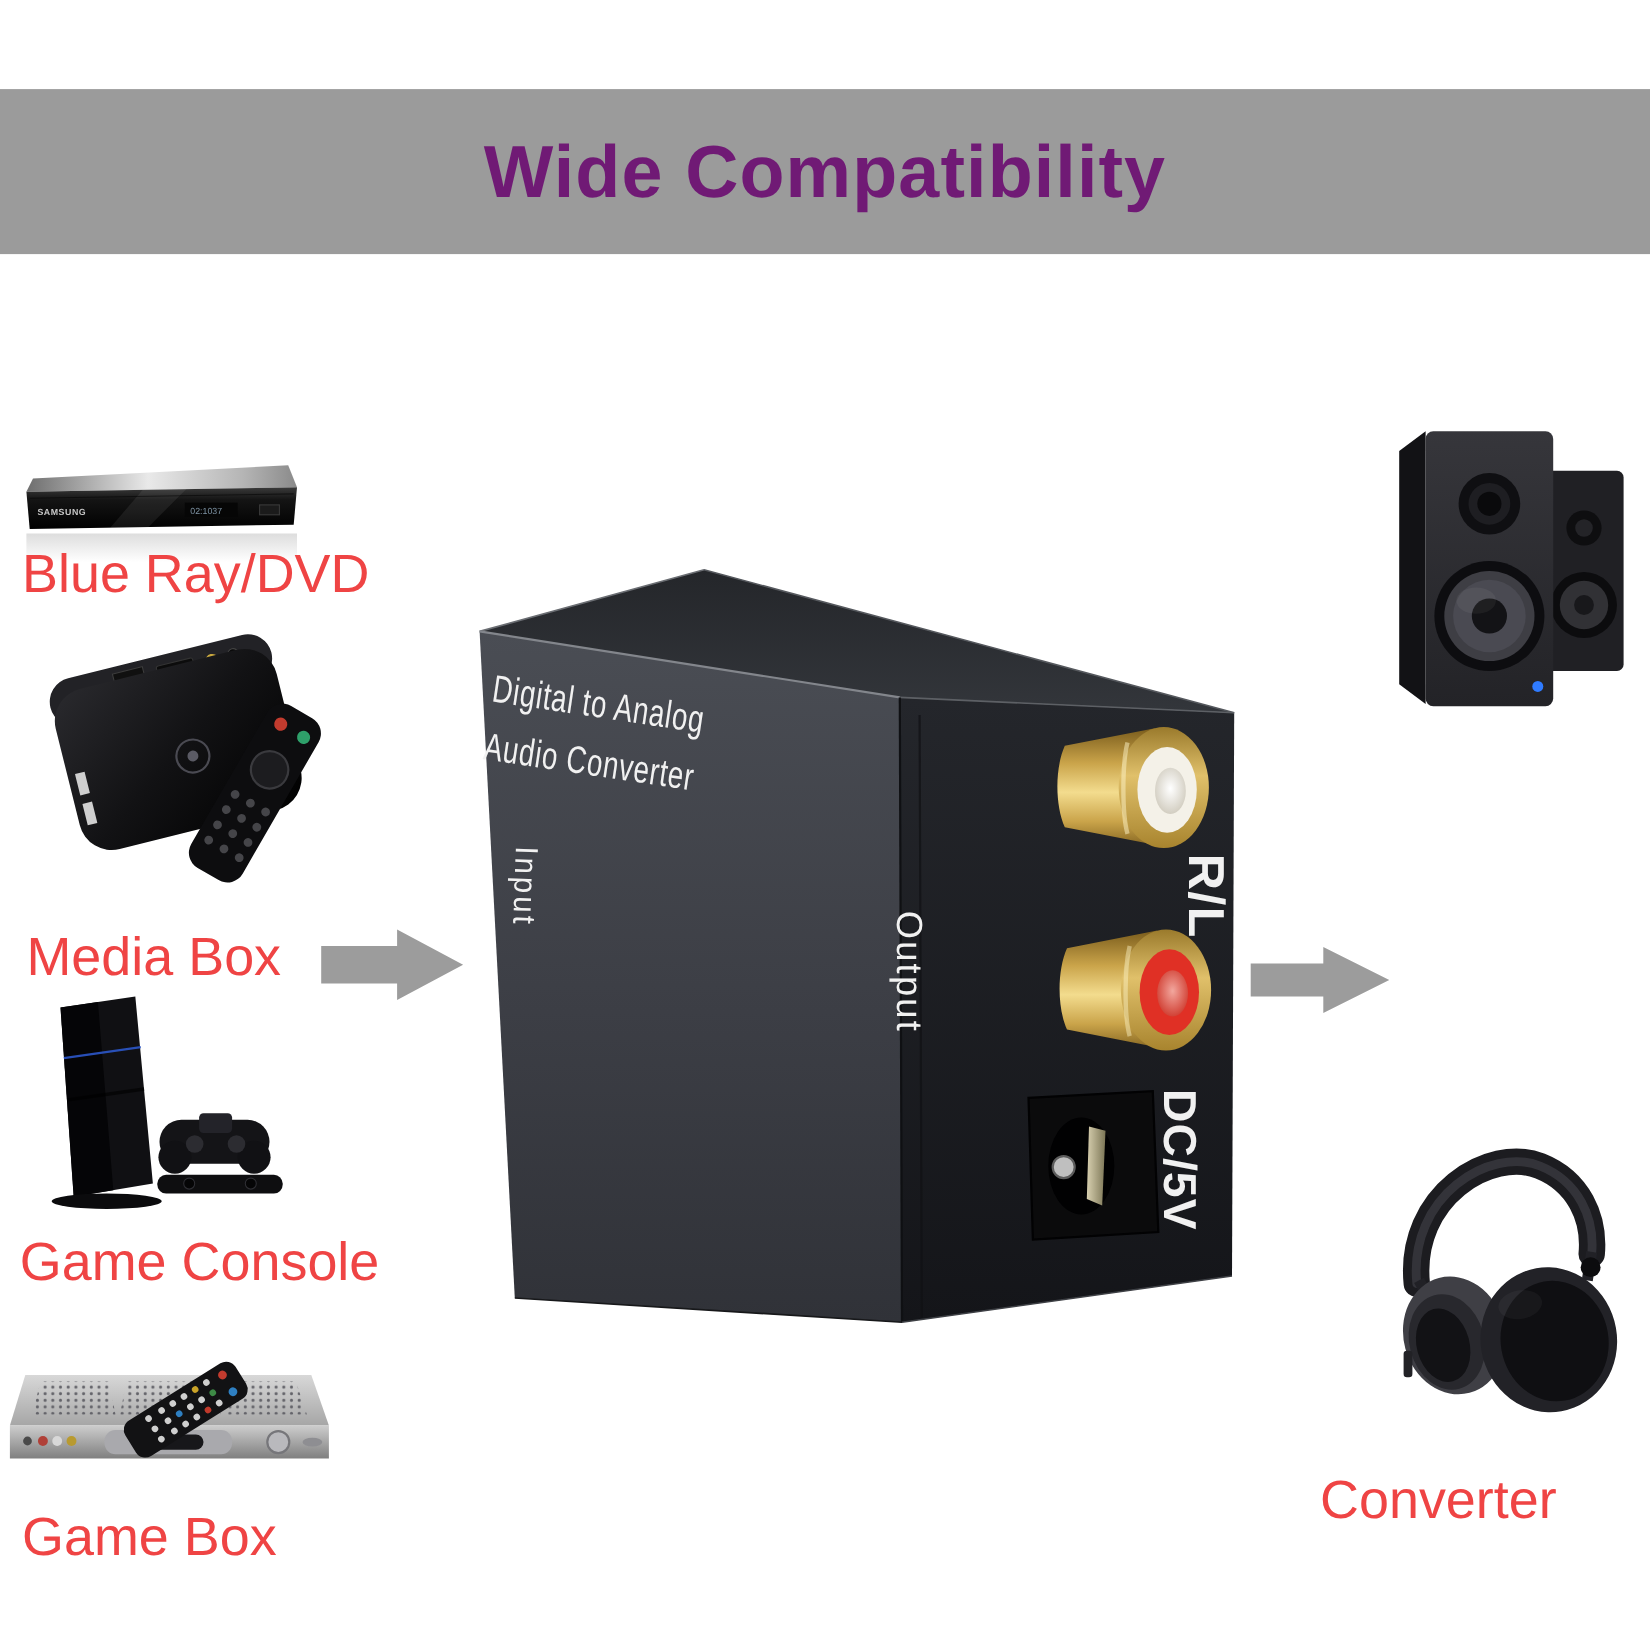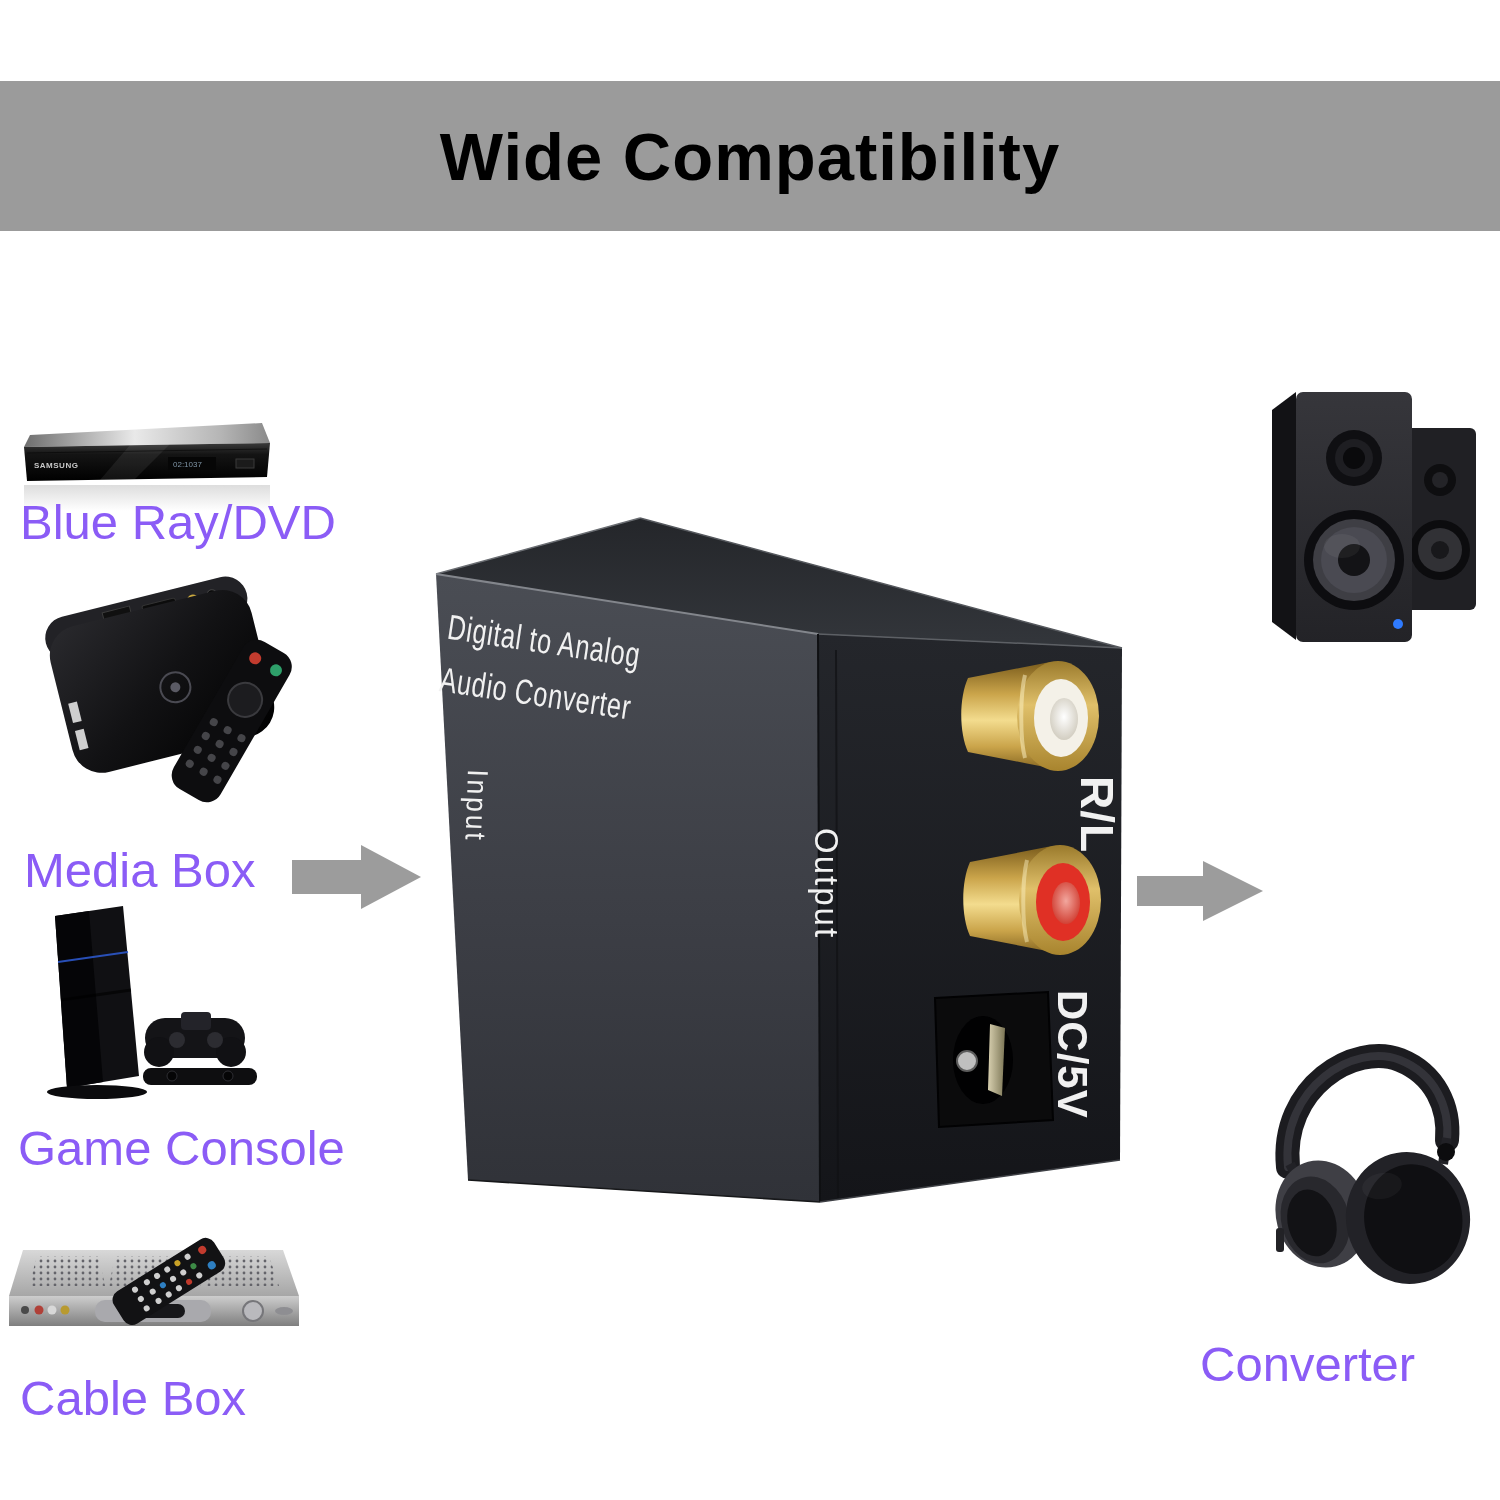--- a/index.html
+++ b/index.html
@@ -8,26 +8,26 @@
     font-family:"Liberation Sans","DejaVu Sans",sans-serif;
   }
   .abs{position:absolute;}
 
   
   #banner{
     position:absolute;left:0;top:81px;width:1500px;height:150px;
     background:#9b9b9b;display:flex;align-items:center;justify-content:center;
   }
   #banner .t{
-    color:#000000;font-size:67px;font-weight:bold;letter-spacing:1px;white-space:nowrap;
+    color:#701a75;font-size:67px;font-weight:bold;letter-spacing:1px;white-space:nowrap;
   }
 
   
   .dev-label{
-    position:absolute;color:#8b5cf6;font-size:49px;font-weight:400;white-space:nowrap;
+    position:absolute;color:#ef4444;font-size:49px;font-weight:400;white-space:nowrap;
   }
 
   
   #converter{position:absolute;left:430px;top:500px;width:705px;height:715px;}
   #converter .btxt{position:absolute;transform-origin:0 0;white-space:nowrap;color:#f1f1f1;}
   #box-title{left:22px;top:100px;font-size:35px;line-height:53px;letter-spacing:1px;
     transform:rotate(8.5deg) scaleX(0.72);}
   #box-input{left:64px;top:270px;font-size:29px;letter-spacing:3px;
     transform:rotate(92deg) scaleX(0.92);color:#e9e9e9;}
   #box-output{left:415px;top:328px;font-size:33px;letter-spacing:2px;
@@ -187,21 +187,21 @@
           <circle cx="176" cy="66" r="3"></circle>
         <circle cx="154" cy="78" r="3"></circle>
           <circle cx="165" cy="78" r="3"></circle>
           <circle cx="176" cy="78" r="3"></circle>
         <circle cx="154" cy="92" r="3"></circle>
           <circle cx="165" cy="92" r="3"></circle>
           <circle cx="176" cy="92" r="3"></circle>
       </g>
     </g>
   </svg>
-  <div class="dev-label" style="left:20px;top:1370px">Cable Box</div>
+  <div class="dev-label" style="left:20px;top:1370px">Game Box</div>
 
   <svg class="abs" style="left:290px;top:843px" width="135" height="70" viewBox="0 0 135 70">
     <polygon points="2,17 71,17 71,2 131,34 71,66 71,51 2,51" fill="#9c9c9c"></polygon>
   </svg>
   <svg class="abs" style="left:1135px;top:858px" width="132" height="66" viewBox="0 0 132 66">
     <polygon points="2,18 68,18 68,3 128,33 68,63 68,48 2,48" fill="#9c9c9c"></polygon>
   </svg>
 
   <div id="converter">
     <svg width="705" height="715" viewBox="0 0 705 715">

